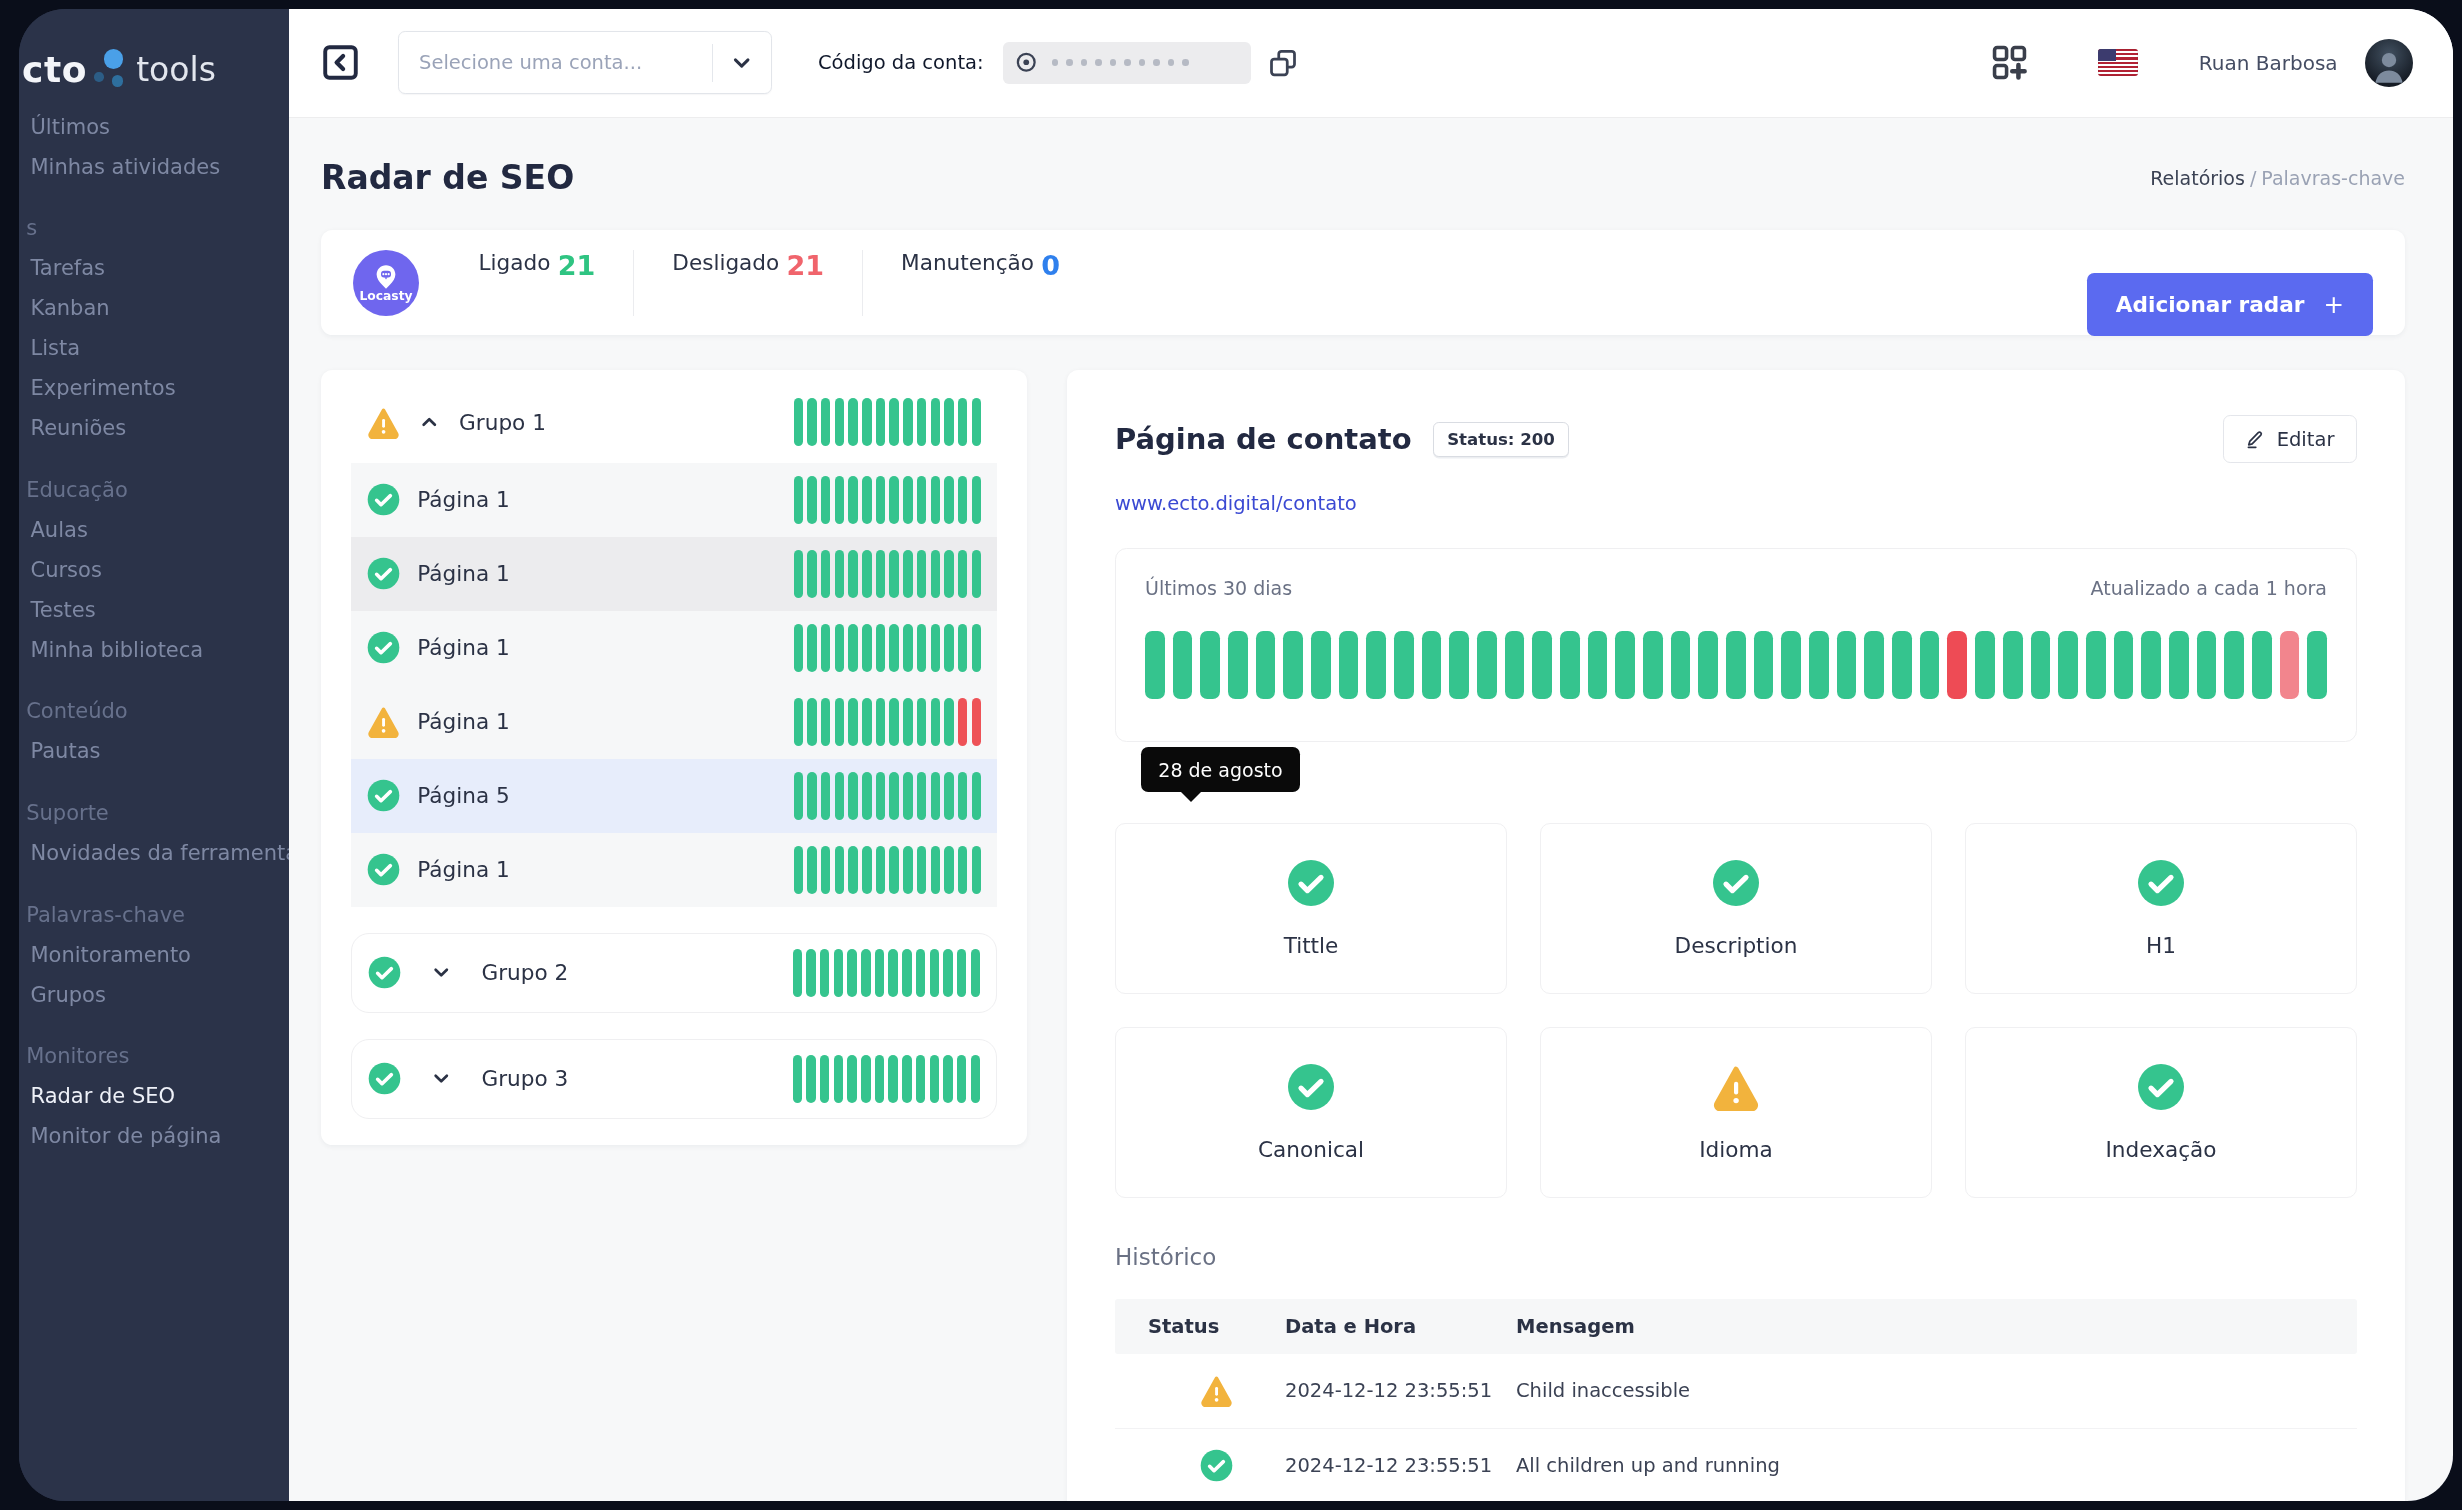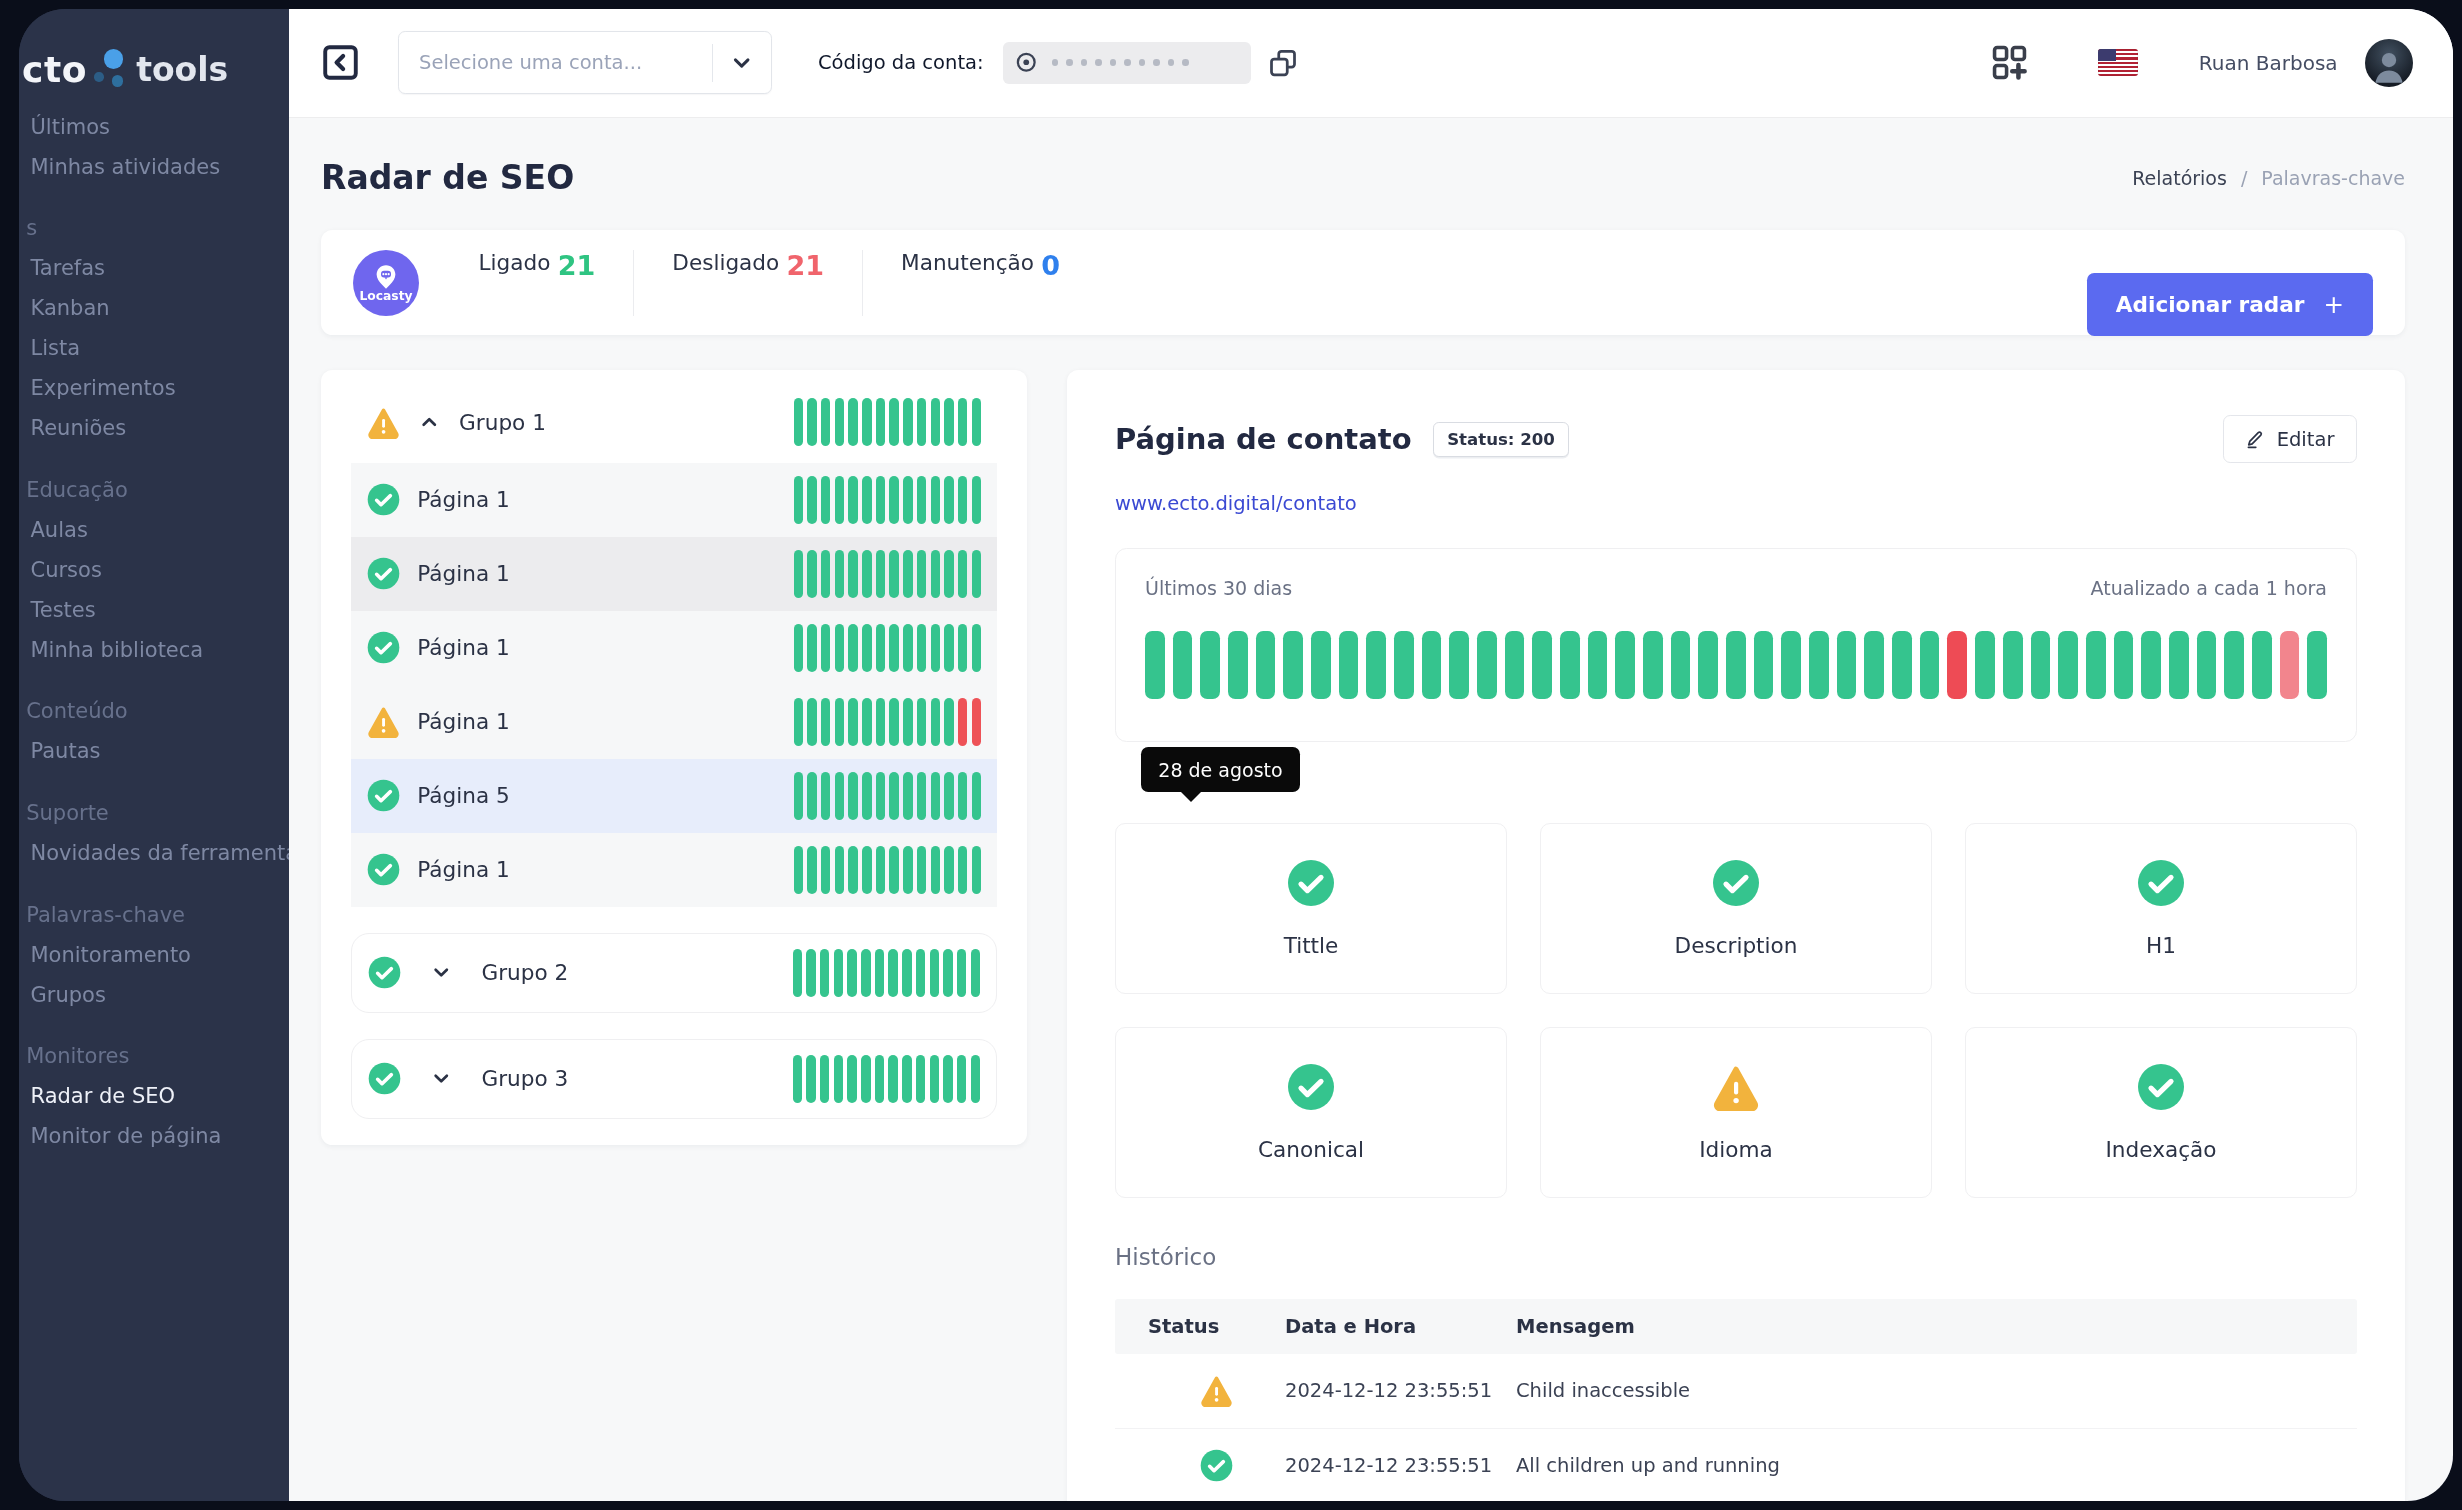--- a/index.html
+++ b/index.html
@@ -9,21 +9,21 @@
           border-radius:46px;overflow:hidden;display:flex;}
   
   .sidebar{width:270px;flex:none;background:#2b3349;padding-top:26px;overflow:hidden;}
   .logo{display:flex;align-items:flex-end;padding-left:2.9px;height:53px;}
   .logo-main{font-size:36px;font-weight:bold;color:#f3f5f9;letter-spacing:0.7px;line-height:1;}
   .logo-dots{position:relative;width:33px;height:40px;margin:0 8.7px 0 7.2px;flex:none;}
   .logo-dots i{position:absolute;border-radius:50%;}
   .dot-big{width:19.5px;height:19.5px;left:9.4px;top:1.4px;background:#4aa0e8;}
   .dot-s1{width:9.4px;height:9.4px;left:0;top:24.5px;background:#2c5d86;}
   .dot-s2{width:11.5px;height:11.5px;left:17.3px;top:27.4px;background:#2e6f9e;}
-  .logo-suffix{font-size:33px;font-weight:700;color:#e2e6ee;line-height:1.05;}
+  .logo-suffix{font-size:33px;font-weight:400;color:#e2e6ee;line-height:1.05;}
   .nav{margin-top:19px;}
   .nav-section{margin-top:21.6px;}
   .nav-section.first{margin-top:7.2px;}
   .nav-header{height:40px;display:flex;align-items:center;padding-left:7.2px;
               color:#67718c;font-size:21px;}
   .nav-item{height:40px;display:flex;align-items:center;padding-left:11.5px;
             color:#7e88a3;font-size:21px;cursor:pointer;white-space:nowrap;}
   .nav-item.active{color:#eef1f8;}
   
   .main{flex:1;min-width:0;background:#f7f8f9;display:flex;flex-direction:column;}
@@ -49,21 +49,21 @@
         box-shadow:inset 0 0 0 0.7px rgba(0,0,0,.08);}
   .flag::before{content:'';position:absolute;left:0;top:0;width:18px;height:12.3px;background:#3c3b6e;
                 border-radius:2.9px 0 0 0;}
   .user-name{margin-left:61px;font-size:20px;color:#454d63;cursor:pointer;}
   .avatar{margin-left:27.4px;width:48px;height:48px;border-radius:50%;overflow:hidden;flex:none;cursor:pointer;
           background:radial-gradient(circle at 50% 32%,#415060,#151b24 75%);display:flex;align-items:flex-end;justify-content:center;}
   
   .page{flex:1;min-height:0;padding:11.5px 48px 0 32px;overflow:hidden;}
   .page-head{margin-top:29px;display:flex;align-items:center;justify-content:space-between;}
   .page-title{font-size:33px;font-weight:bold;color:#222941;}
-  .crumbs{font-size:19px;color:#9aa2b4;display:flex;gap:14px;align-items:center;}
+  .crumbs{font-size:19px;color:#9aa2b4;display:flex;gap:5px;align-items:center;}
   .crumb-parent{color:#3b4254;cursor:pointer;}
   .crumb-cur{color:#9aa2b4;cursor:pointer;}
   .summary{margin-top:33px;height:105px;background:#fff;border-radius:11.5px;
            box-shadow:0 1.4px 5.8px rgba(25,35,60,.05);display:flex;align-items:center;padding:0 32px;}
   .locasty{width:66px;height:66px;border-radius:50%;background:#6f66ee;flex:none;
            display:flex;flex-direction:column;align-items:center;justify-content:center;}
   .locasty-label{color:#fff;font-size:12.3px;font-weight:bold;margin-top:-4.3px;}
   .stats{display:flex;align-items:center;margin-left:21.6px;height:100%;}
   .stat{padding:0 38px;display:flex;flex-direction:row;justify-content:center;gap:7.2px;height:66px;}
   .stat + .stat{border-left:1.4px solid #ebecef;}

